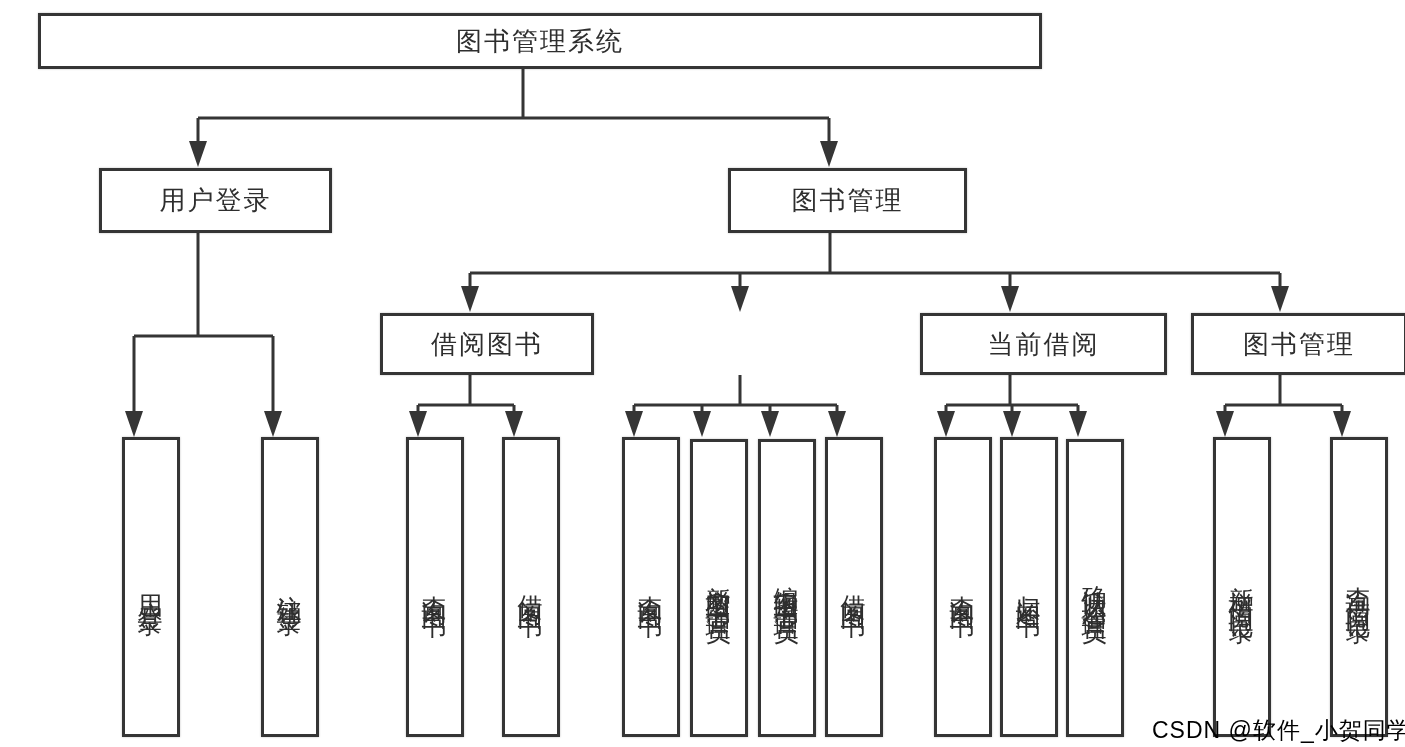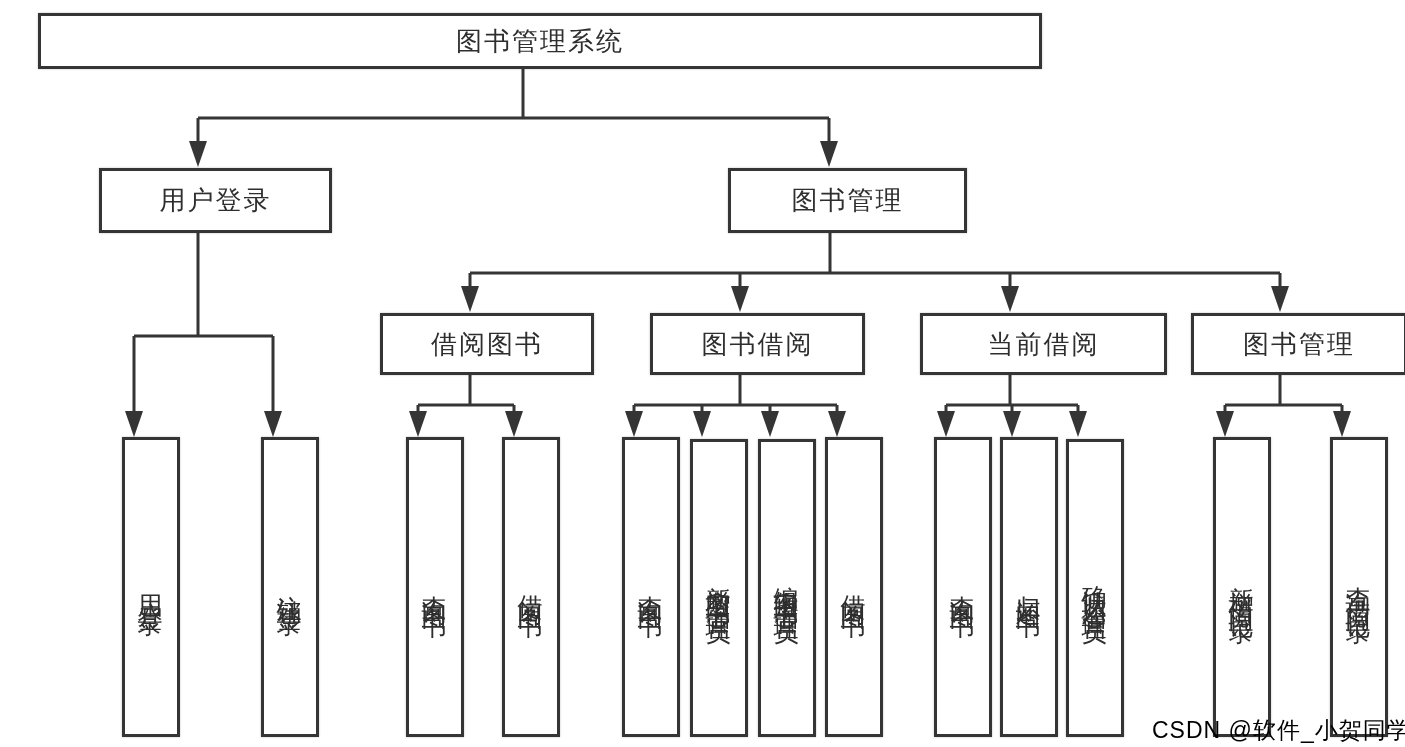--- a/index.html
+++ b/index.html
@@ -79,21 +79,20 @@
       <polygon points="1333,411 1351,411 1342,437"></polygon>
     </g>
   </svg>
 
   <div class="node hnode" style="left:21px;top:13px;width:1004px;height:56px">图书管理系统</div>
 
   <div class="node hnode" style="left:82px;top:168px;width:233px;height:65px">用户登录</div>
   <div class="node hnode" style="left:711px;top:168px;width:239px;height:65px">图书管理</div>
 
   <div class="node hnode" style="left:363px;top:313px;width:214px;height:62px">借阅图书</div>
-  <div class="node hnode" style="left:633px;top:313px;width:215px;height:62px">图书借阅</div>
   <div class="node hnode" style="left:903px;top:313px;width:247px;height:62px">当前借阅</div>
   <div class="node hnode" style="left:1174px;top:313px;width:216px;height:62px">图书管理</div>
 
   <div class="node vnode sp4" style="left:105px;top:437px;width:58px;height:300px">用户登录</div>
   <div class="node vnode sp4" style="left:244px;top:437px;width:58px;height:300px">注销登录</div>
 
   <div class="node vnode sp4" style="left:389px;top:437px;width:58px;height:300px">查询图书</div>
   <div class="node vnode sp4" style="left:485px;top:437px;width:58px;height:300px">借阅图书</div>
 
   <div class="node vnode sp4" style="left:605px;top:437px;width:58px;height:300px">查询图书</div>

